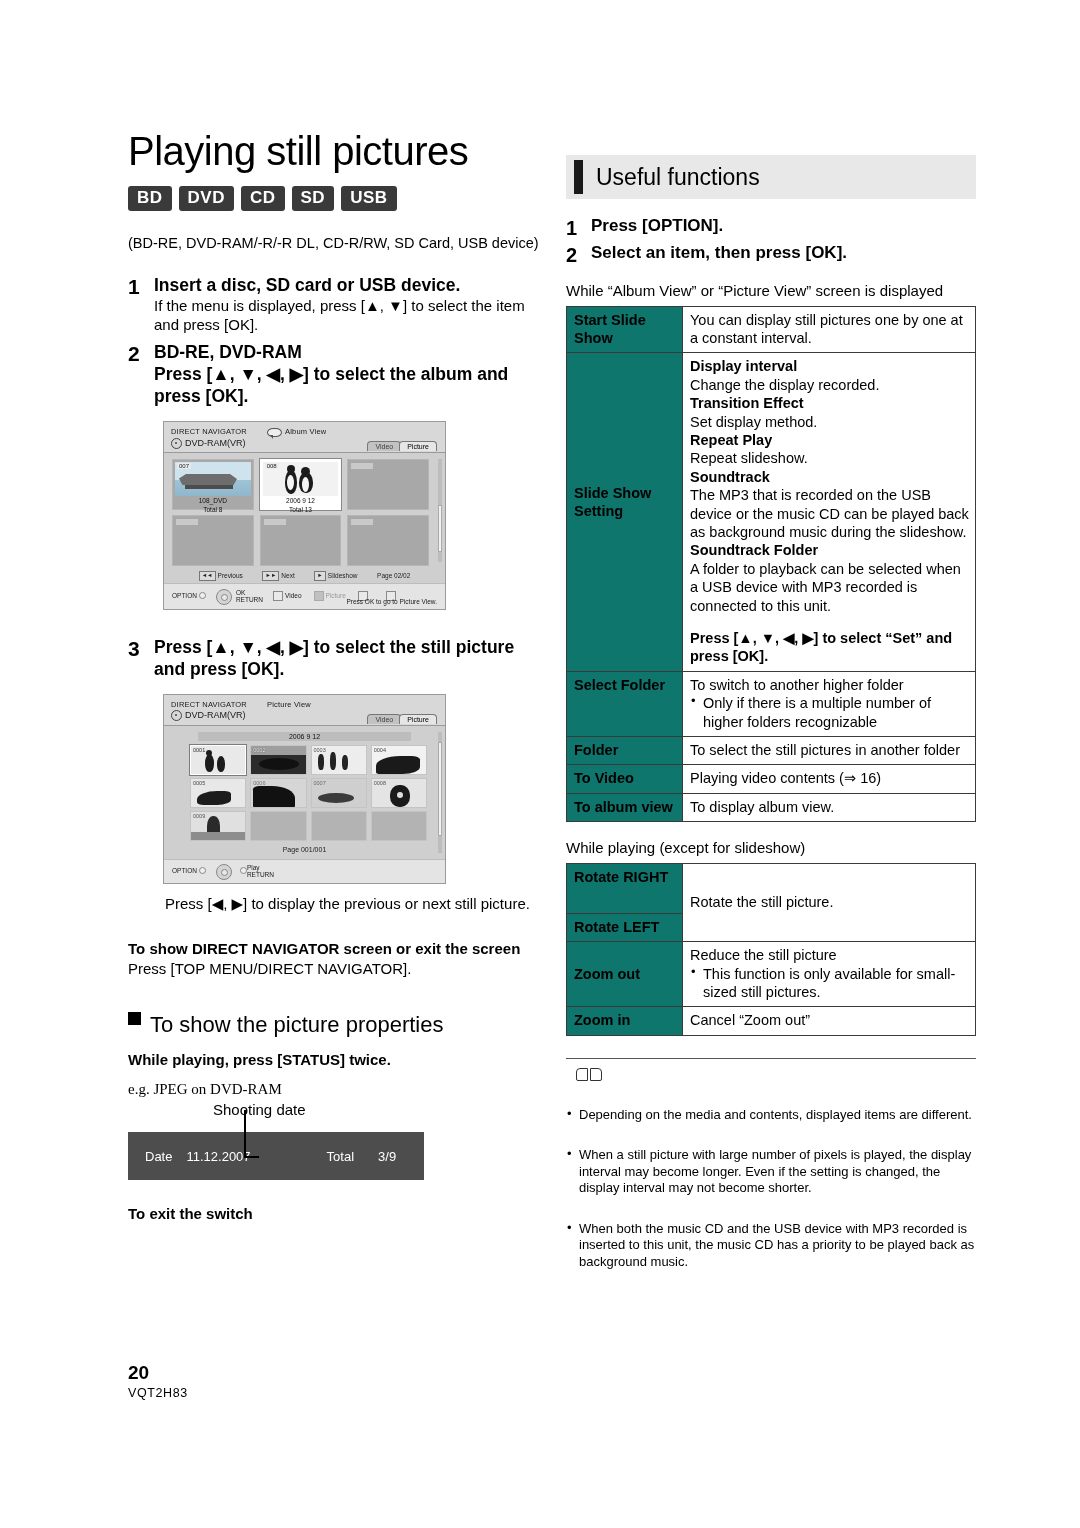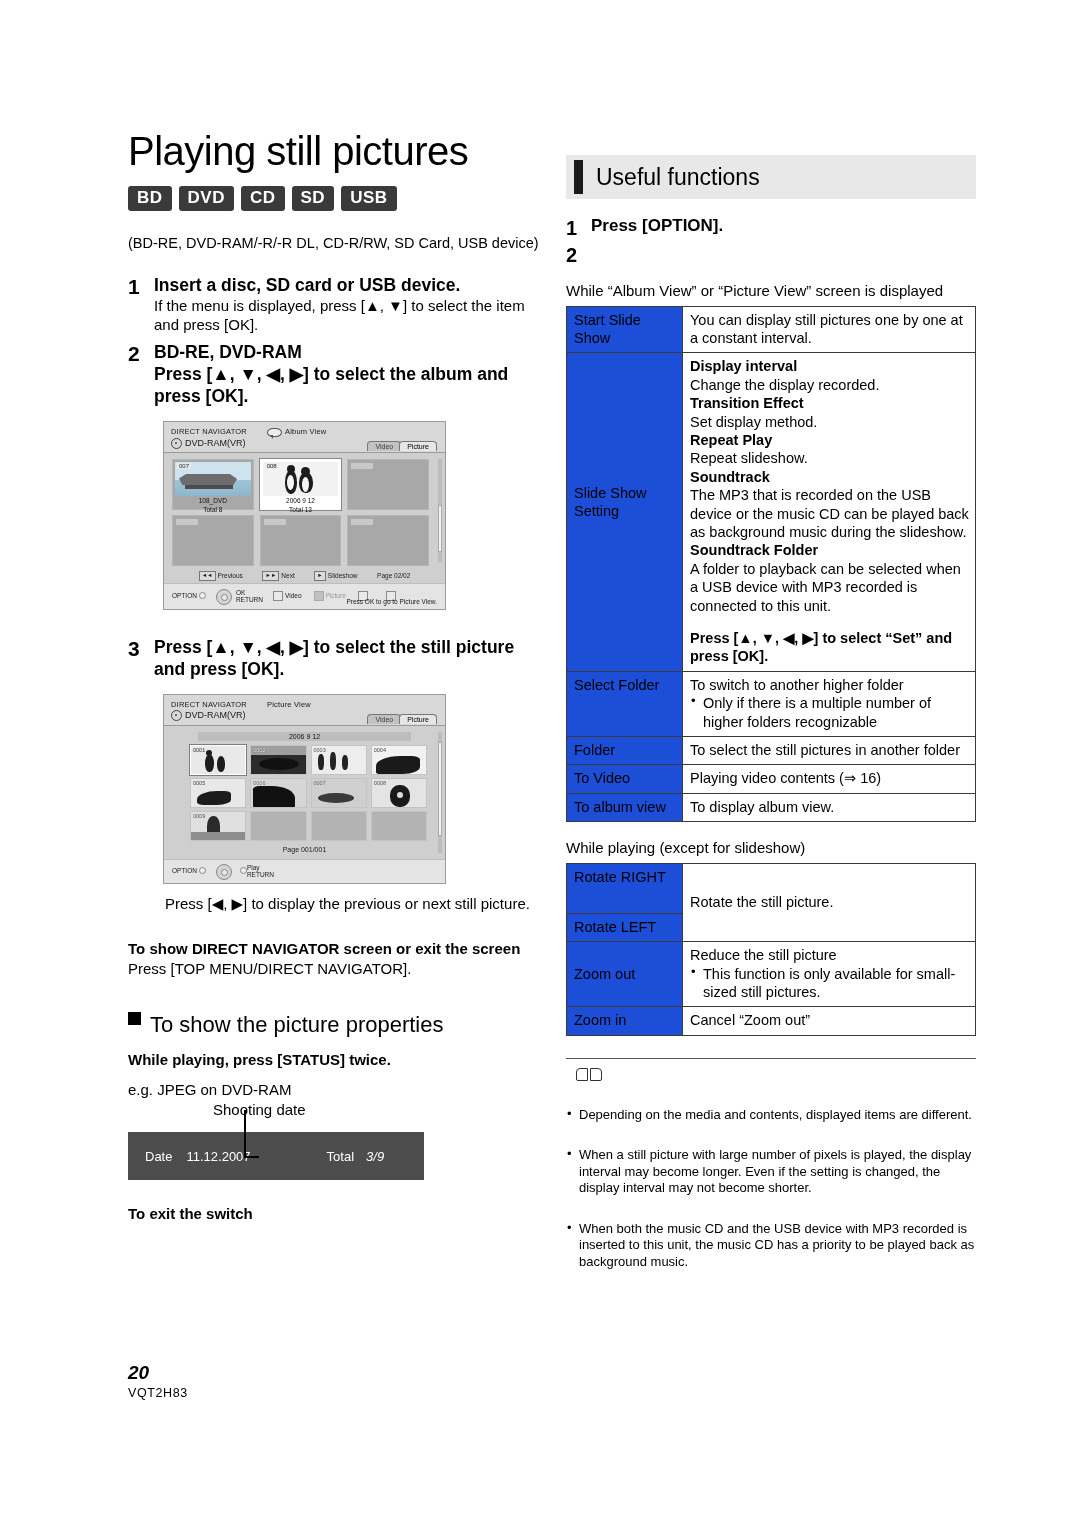--- a/index.html
+++ b/index.html
@@ -437,21 +437,21 @@
     height: 48px;
     margin: 14px 0 0 0;
     display: flex;
     align-items: center;
     font-size: 13px;
     position: relative;
   }
   .status-bar .lbl { margin-left: 17px; }
   .status-bar .v1 { margin-left: 14px; }
   .status-bar .lbl2 { margin-left: 76px; }
-  .status-bar .v2 { margin-left: 12px; font-style: italic; }
+  .status-bar .v2 { margin-left: 24px; }
   .callout {
     position: absolute;
     border-left: 2px solid #000;
     border-bottom: 2px solid #000;
     width: 13px;
     height: 46px;
     left: 116px;
     top: -22px;
   }
   .shoot-label {
@@ -502,22 +502,22 @@
   }
   table.opt td {
     border: 1px solid #3a3a3a;
     vertical-align: top;
     padding: 4px 6px 5px 7px;
     font-size: 14.5px;
     line-height: 1.27;
   }
   table.opt td.k {
     width: 102px;
-    background: #1d4ed8;
-    font-weight: normal;
+    background: #0f766e;
+    font-weight: bold;
   }
   table.opt td.v { background: #fff; }
   table.opt td.vmid { vertical-align: middle; }
   .b { font-weight: bold; }
   ul.dots {
     margin: 0; padding: 0;
     list-style: none;
   }
   ul.dots li {
     position: relative;
@@ -554,21 +554,21 @@
   }
   .notes li { padding-left: 14px; margin-bottom: 1px; margin-top: 24px; }
   .notes li:before { font-size: 12px; top: 0; }
 
   
   .folio {
     position: absolute;
     left: 128px;
     top: 1362px;
   }
-  .folio .num { font-size: 19px; font-weight: bold; font-style: italic; }
+  .folio .num { font-size: 19px; font-weight: bold; }
   .folio .code { font-size: 12.5px; letter-spacing: 0.6px; margin-top: 2px; }
 </style>
 </head>
 <body>
 
 <div class="page">
 
   <div class="col-left">
 
     <h1 class="page-title">Playing still pictures</h1>
@@ -794,21 +794,21 @@
 
     <div class="blk-bold">To show DIRECT NAVIGATOR screen or exit the screen</div>
     <div class="blk-norm">Press [TOP MENU/DIRECT NAVIGATOR].</div>
 
     <div class="sec-head">
       <span class="sq-bullet"></span>
       <span>To show the picture properties</span>
     </div>
 
     <div class="blk-bold" style="margin-top:4px;">While playing, press [STATUS] twice.</div>
-    <div class="blk-norm" style="margin-top:10px;">e.g. JPEG on DVD-RAM</div>
+    <div class="blk-norm" style="margin-top:10px;font-family:Liberation Serif, serif;">e.g. JPEG on DVD-RAM</div>
     <div class="shoot-label">Shooting date</div>
 
     <div class="status-bar">
       <span class="callout"></span>
       <span class="lbl">Date</span>
       <span class="v1">11.12.2007</span>
       <span class="lbl2">Total</span>
       <span class="v2">3/9</span>
     </div>
 
@@ -821,20 +821,21 @@
       <span class="bar"></span>
       <span class="txt">Useful functions</span>
     </div>
 
     <div class="r-step">
       <span class="n">1</span>
       <span>Press [OPTION].</span>
     </div>
     <div class="r-step">
       <span class="n">2</span>
+      <span>Select an item, then press [OK].</span>
     </div>
 
     <div class="tbl-caption">While “Album View” or “Picture View” screen is displayed</div>
 
     <table class="opt">
       <tbody>
           <tr>
         <td class="k">Start Slide Show</td>
         <td class="v">You can display still pictures one by one at a constant interval.</td>
       </tr>

